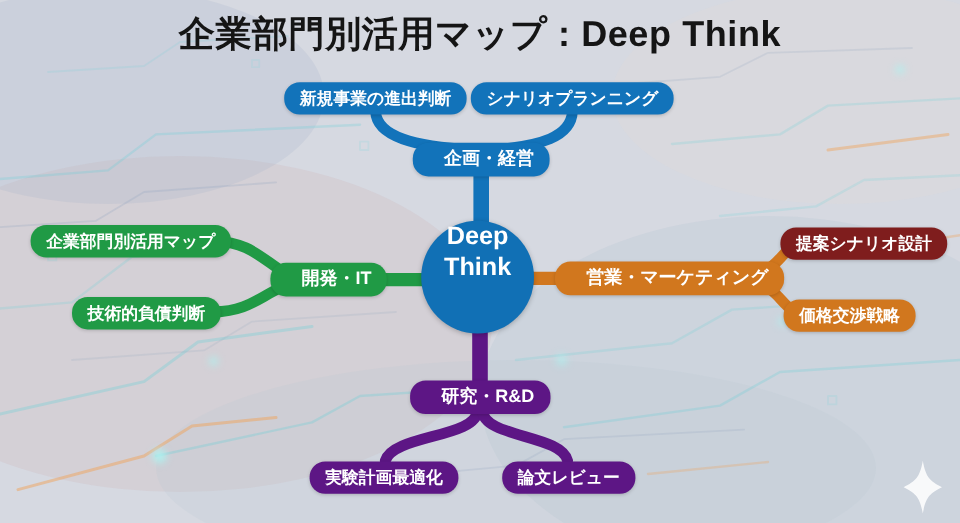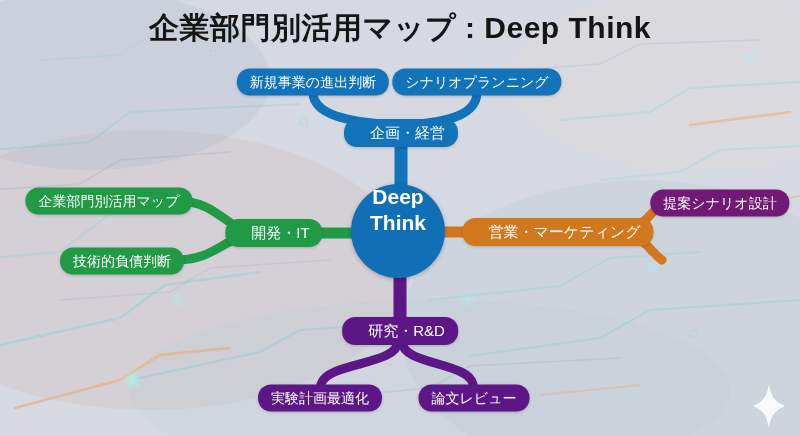--- a/index.html
+++ b/index.html
@@ -20,21 +20,21 @@
     font-size:30px;
     font-weight:800;
     letter-spacing:0.5px;
     color:#151515;
     z-index:4;
   }
   .node{
     position:absolute;
     transform:translate(-50%,-50%);
     color:#fff;
-    font-weight:400;
+    font-weight:700;
     white-space:nowrap;
     border-radius:13px;
     padding:5px 13px;
     font-size:14px;
     line-height:17px;
     z-index:3;
     box-shadow:0 1px 3px rgba(0,0,0,0.18);
   }
   .node.branch{font-size:15px;line-height:18px;padding-left:26px;}
   .center-circle{
@@ -130,19 +130,20 @@
 
   <div class="node branch" style="left: 401px; top: 133px; background: rgb(18, 115, 186);">企画・経営</div>
   <div class="node" style="left: 313px; top: 82px; background: rgb(18, 115, 186);">新規事業の進出判断</div>
   <div class="node" style="left: 477px; top: 82px; background: rgb(18, 115, 186);">シナリオプランニング</div>
 
   <div class="node branch" style="left: 274px; top: 233px; background: rgb(32, 154, 69);">開発・IT</div>
   <div class="node" style="left: 109px; top: 201px; background: rgb(32, 154, 69);">企業部門別活用マップ</div>
   <div class="node" style="left: 122px; top: 261px; background: rgb(32, 154, 69);">技術的負債判断</div>
 
   <div class="node branch" style="left: 558px; top: 232px; background: rgb(209, 119, 30); text-align: right;">営業・マーケティング</div>
-  <div class="node" style="left: 720px; top: 203px; background: #701a75;">提案シナリオ設計</div>
+  <div class="node" style="left: 720px; top: 203px; background: #7f1d1d;">提案シナリオ設計</div>
+  <div class="node" style="left: 708px; top: 263px; background: rgb(209, 119, 30);">価格交渉戦略</div>
 
   <div class="node branch" style="left: 400px; top: 331px; background: rgb(93, 22, 133);">研究・R&amp;D</div>
   <div class="node" style="left: 320px; top: 398px; background: rgb(93, 22, 133);">実験計画最適化</div>
   <div class="node" style="left: 474px; top: 398px; background: rgb(93, 22, 133);">論文レビュー</div>
 
 </div>
 
 </body></html>

